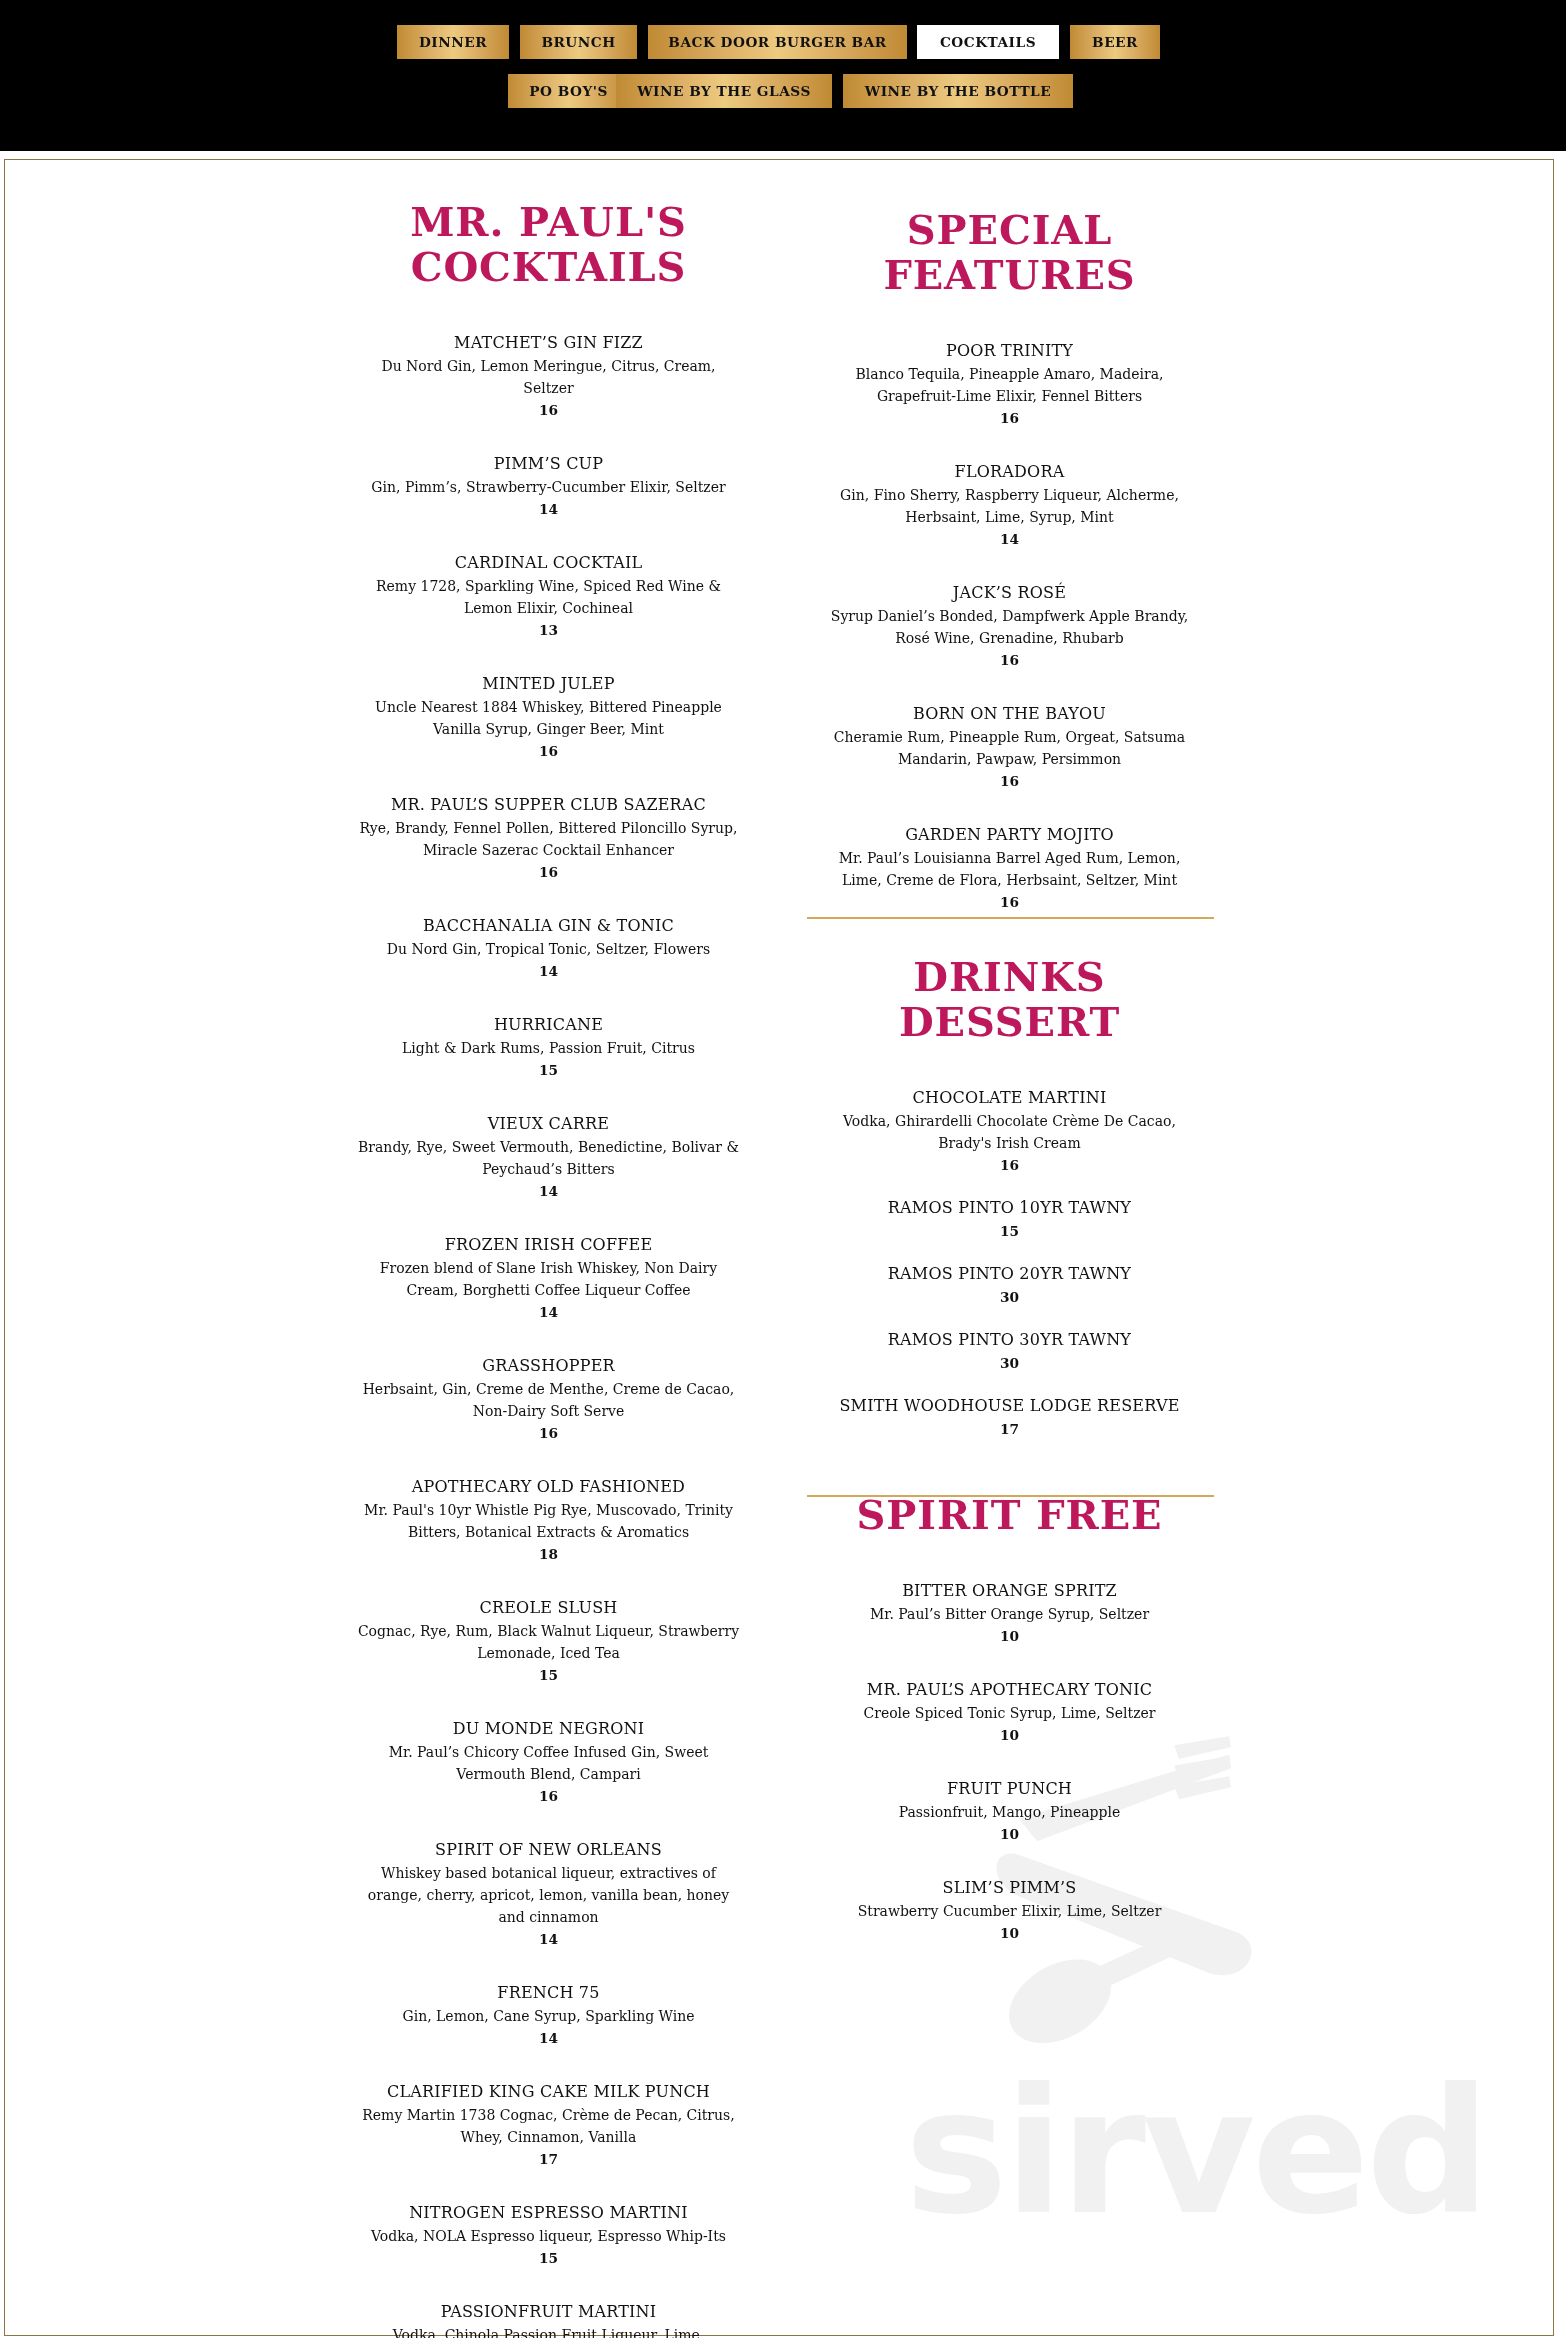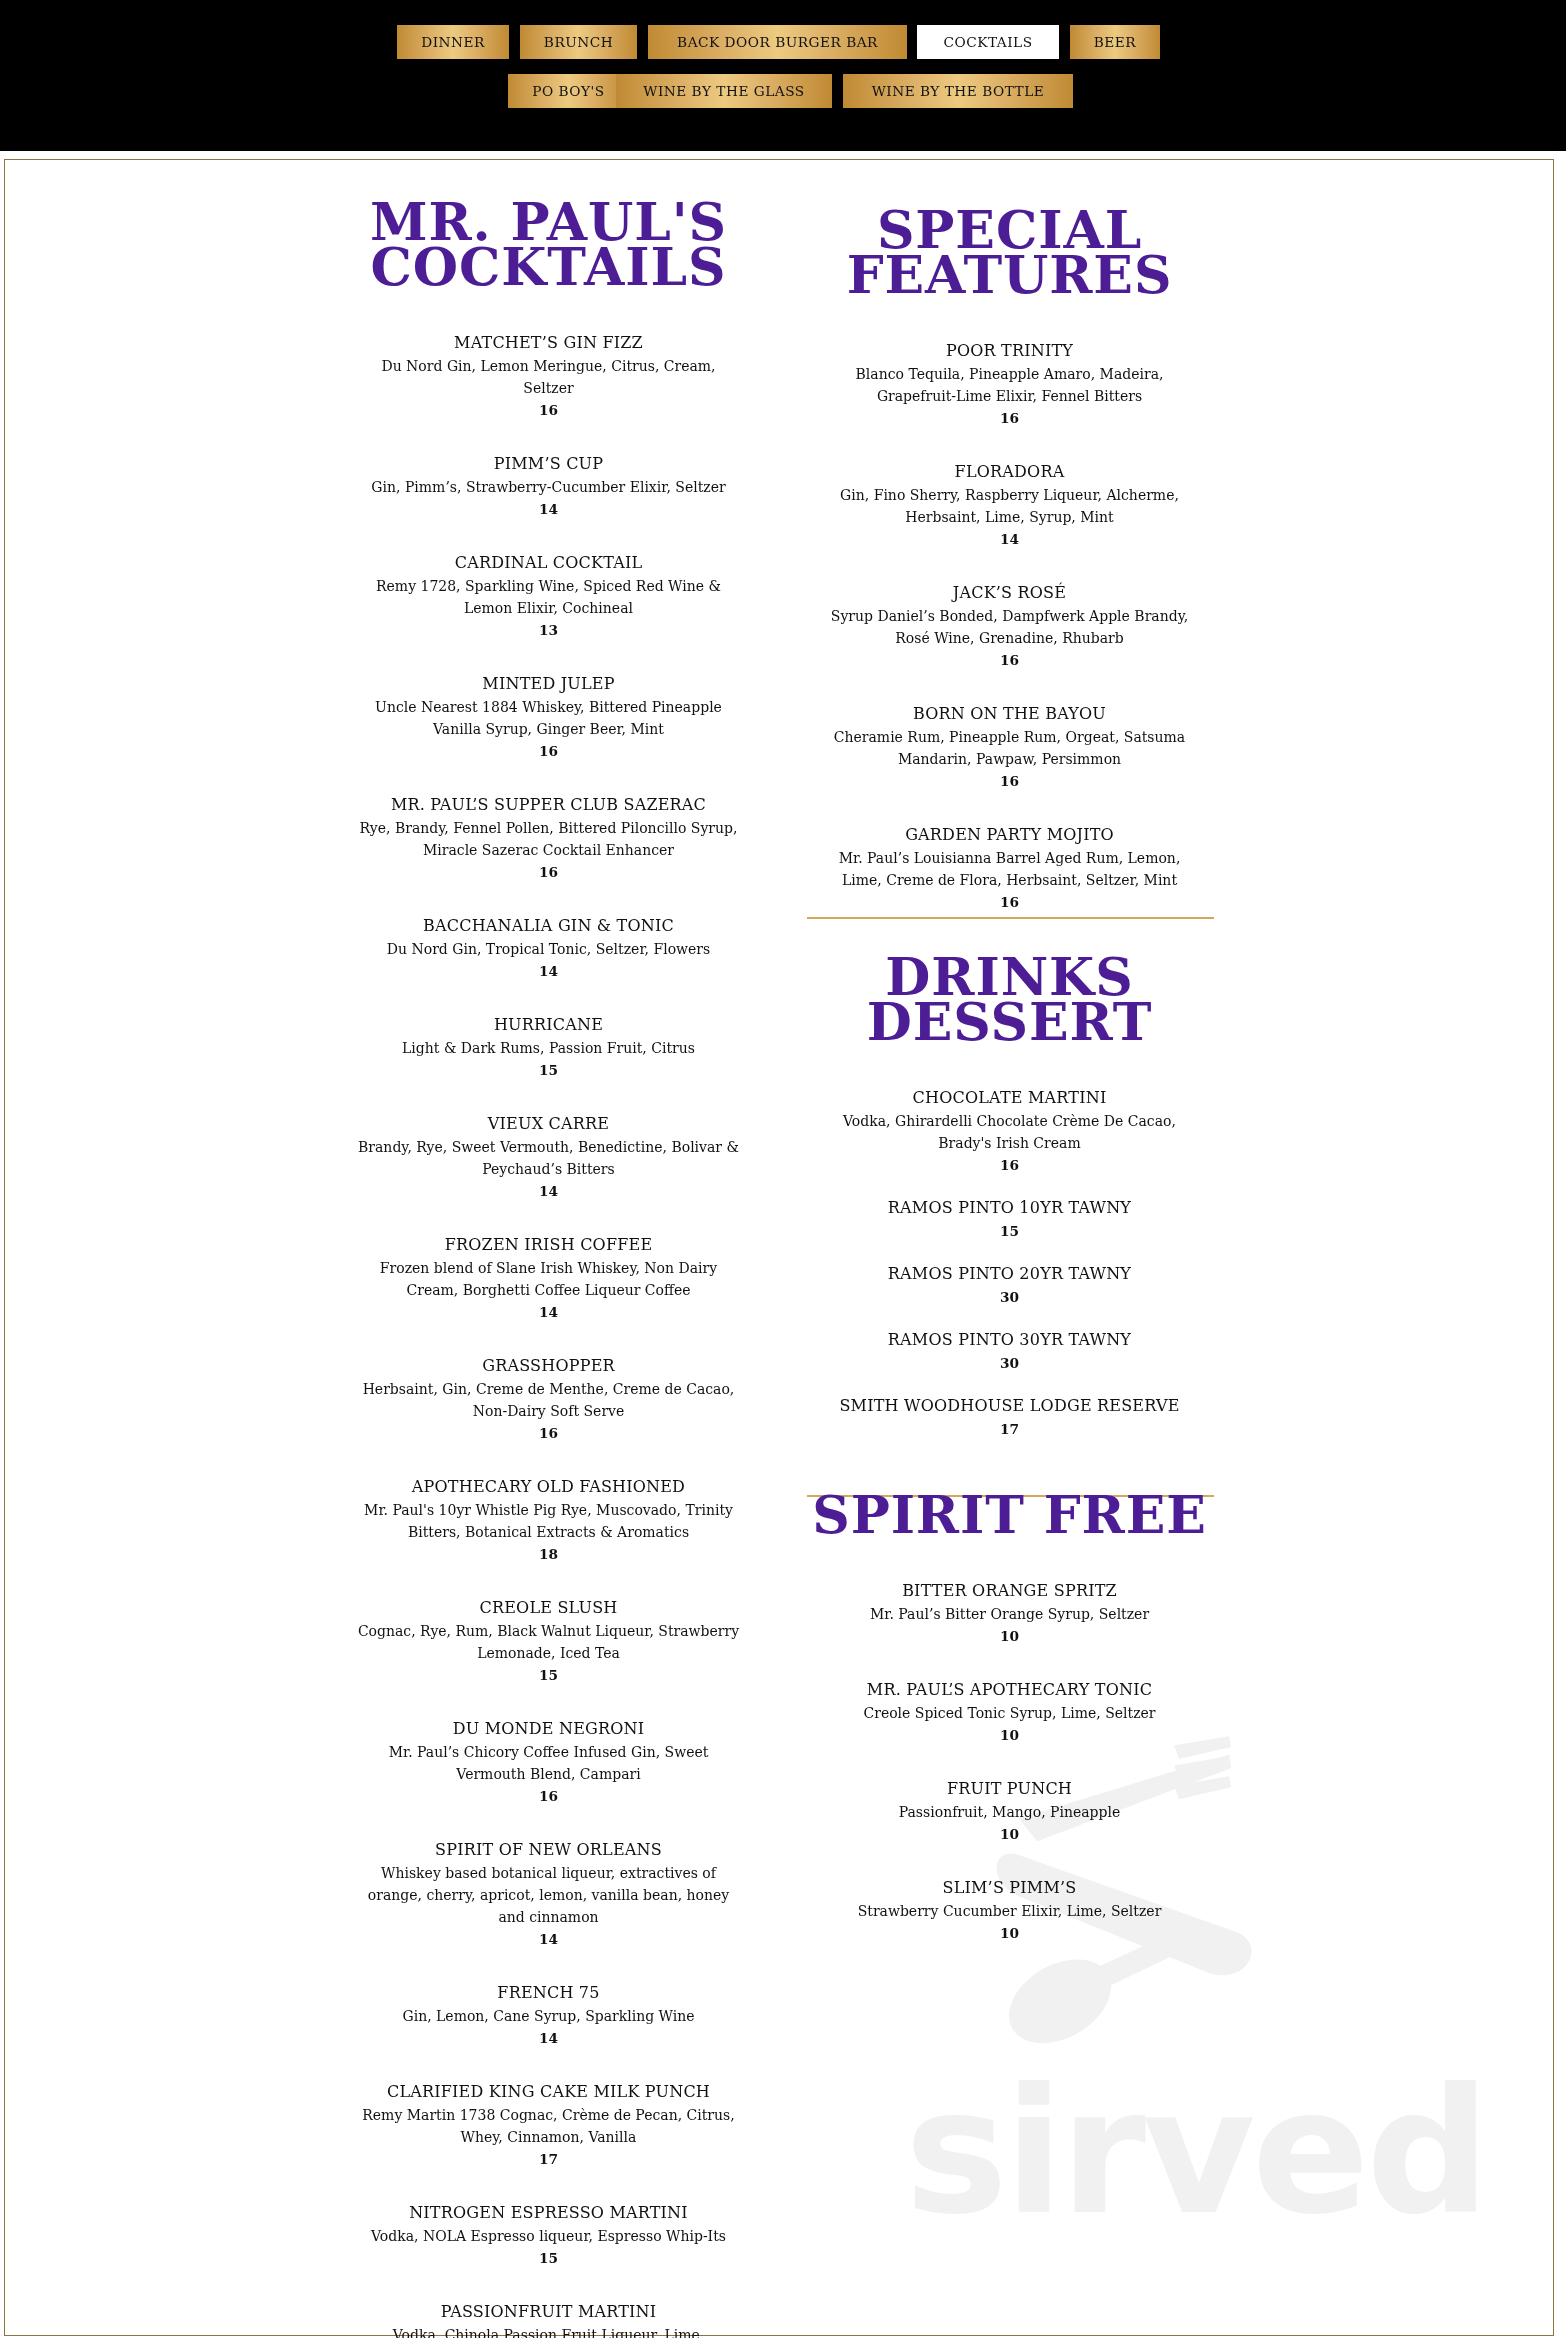--- a/index.html
+++ b/index.html
@@ -4,37 +4,37 @@
   <style>
     * { box-sizing: border-box; margin: 0; padding: 0; }
     html, body { width: 1566px; height: 2338px; background: #ffffff; overflow: hidden; }
     body { position: relative; font-family: "DejaVu Serif", "Liberation Serif", serif; color: #111; }
 
     .topbar { position: absolute; left: 0; top: 0; width: 1566px; height: 151px; background: #000; }
     .nav-btn {
       position: absolute; height: 34px;
       display: flex; align-items: center; justify-content: center;
       background: linear-gradient(90deg, #c08a34 0%, #dcb066 30%, #ecca80 50%, #dcb066 70%, #c08a34 100%);
-      color: #111; font-family: "DejaVu Serif", serif; font-weight: normal;
+      color: #111; font-family: "DejaVu Serif", serif; font-weight: bold;
       font-size: 13.7px; letter-spacing: 0.5px; cursor: pointer; white-space: nowrap;
     }
     .nav-btn.active { background: #ffffff; }
 
     .frame {
       position: absolute; left: 3.7px; top: 159px; width: 1550px; height: 2177px;
       border: 1.8px solid #8b7445; background: #fff;
     }
 
     .col { position: absolute; text-align: center; }
     .col-left { left: 329px; width: 439px; top: 199px; }
     .col-right { left: 795px; width: 429px; top: 199px; }
 
     .section-title {
       font-family: "DejaVu Serif", serif; font-weight: bold;
-      font-size: 52px; line-height: 45px; color: #4c1d95; letter-spacing: 0.9px;
+      font-size: 40px; line-height: 45px; color: #be185d; letter-spacing: 0.9px;
     }
     .section { position: absolute; left: 0; width: 100%; }
 
     .item { margin-bottom: 0; }
     .item-name { font-size: 16px; line-height: 24px; color: #111; font-weight: normal; letter-spacing: 0.2px; }
     .item-desc { font-size: 14px; line-height: 22px; color: #111; }
     .item-price { font-size: 13.7px; line-height: 22px; font-weight: bold; color: #111; }
     .gap { height: 31px; }
 
     .divider { position: absolute; left: 12px; width: 407px; height: 1.8px; background: #d4a85a; }

